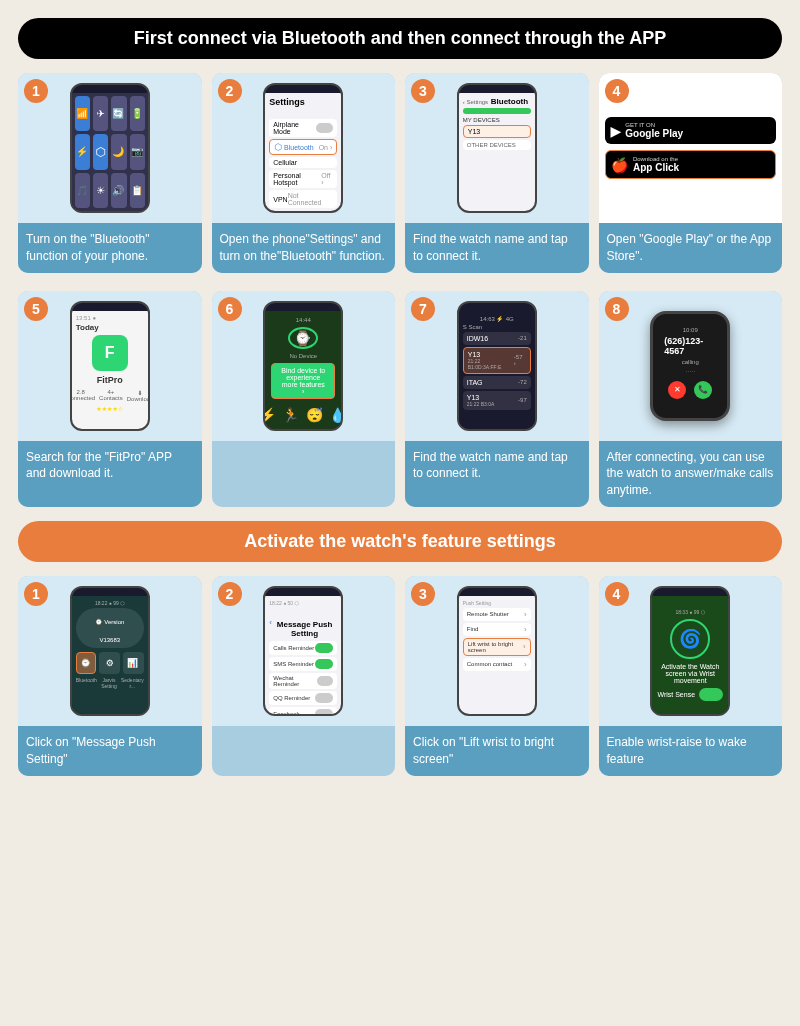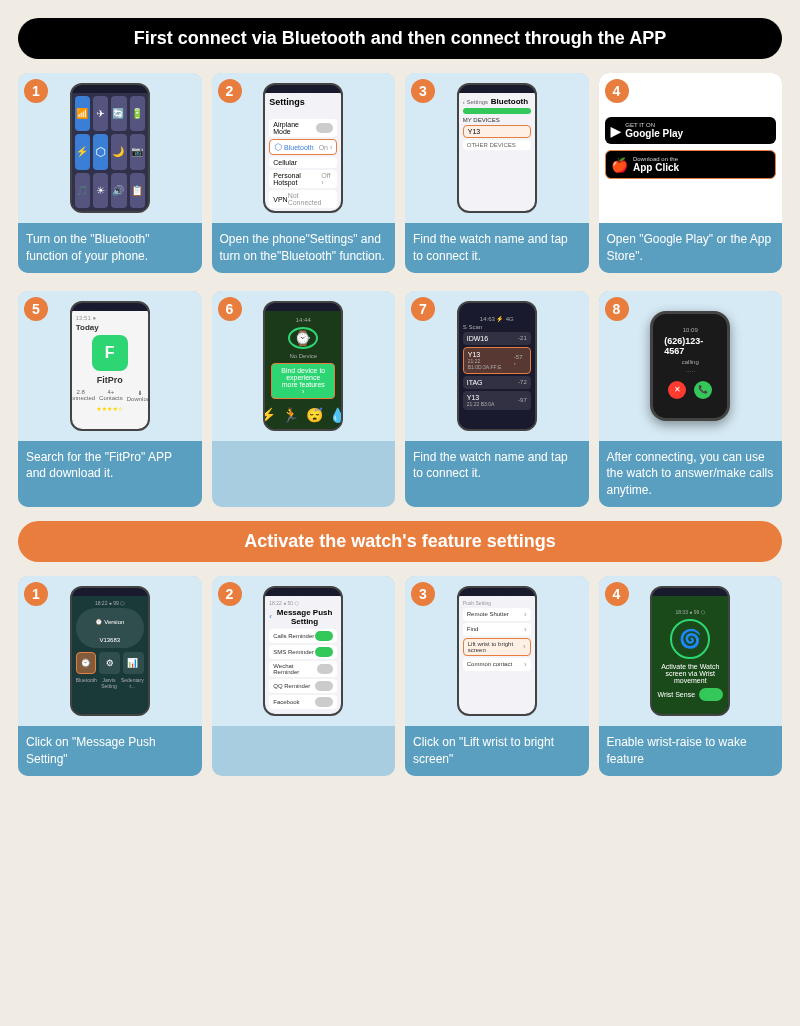--- a/index.html
+++ b/index.html
@@ -622,21 +622,21 @@
   <div class="step-card">
     <div class="step-image-area">
       <div class="step-number-badge">2</div>
       <div class="phone-mock">
         <div class="phone-notch"></div>
         <div class="phone-screen">
           <div class="msg-screen-light">
             <div style="font-size:5px; color:#999; margin-bottom:2px;">18:22 ● 50 ⬡</div>
             <div style="display:flex; align-items:center; margin-bottom:3px;">
               <span style="font-size:8px; color:#3a7fd5;">‹</span>
-              <span style="font-size:8px; font-weight:bold; flex:1; text-align:center; color:#000;">Message Push Setting</span>
+              <span style="font-size:8px; font-weight:bold; flex:1; text-align:center; color:#000;margin-top:12px;">Message Push Setting</span>
             </div>
             <div class="light-setting-row">
               <span>Calls Reminder</span>
                 <div class="toggle"></div>
             </div>
             <div class="light-setting-row">
               <span>SMS Reminder</span>
                 <div class="toggle"></div>
             </div>
             <div class="light-setting-row">

